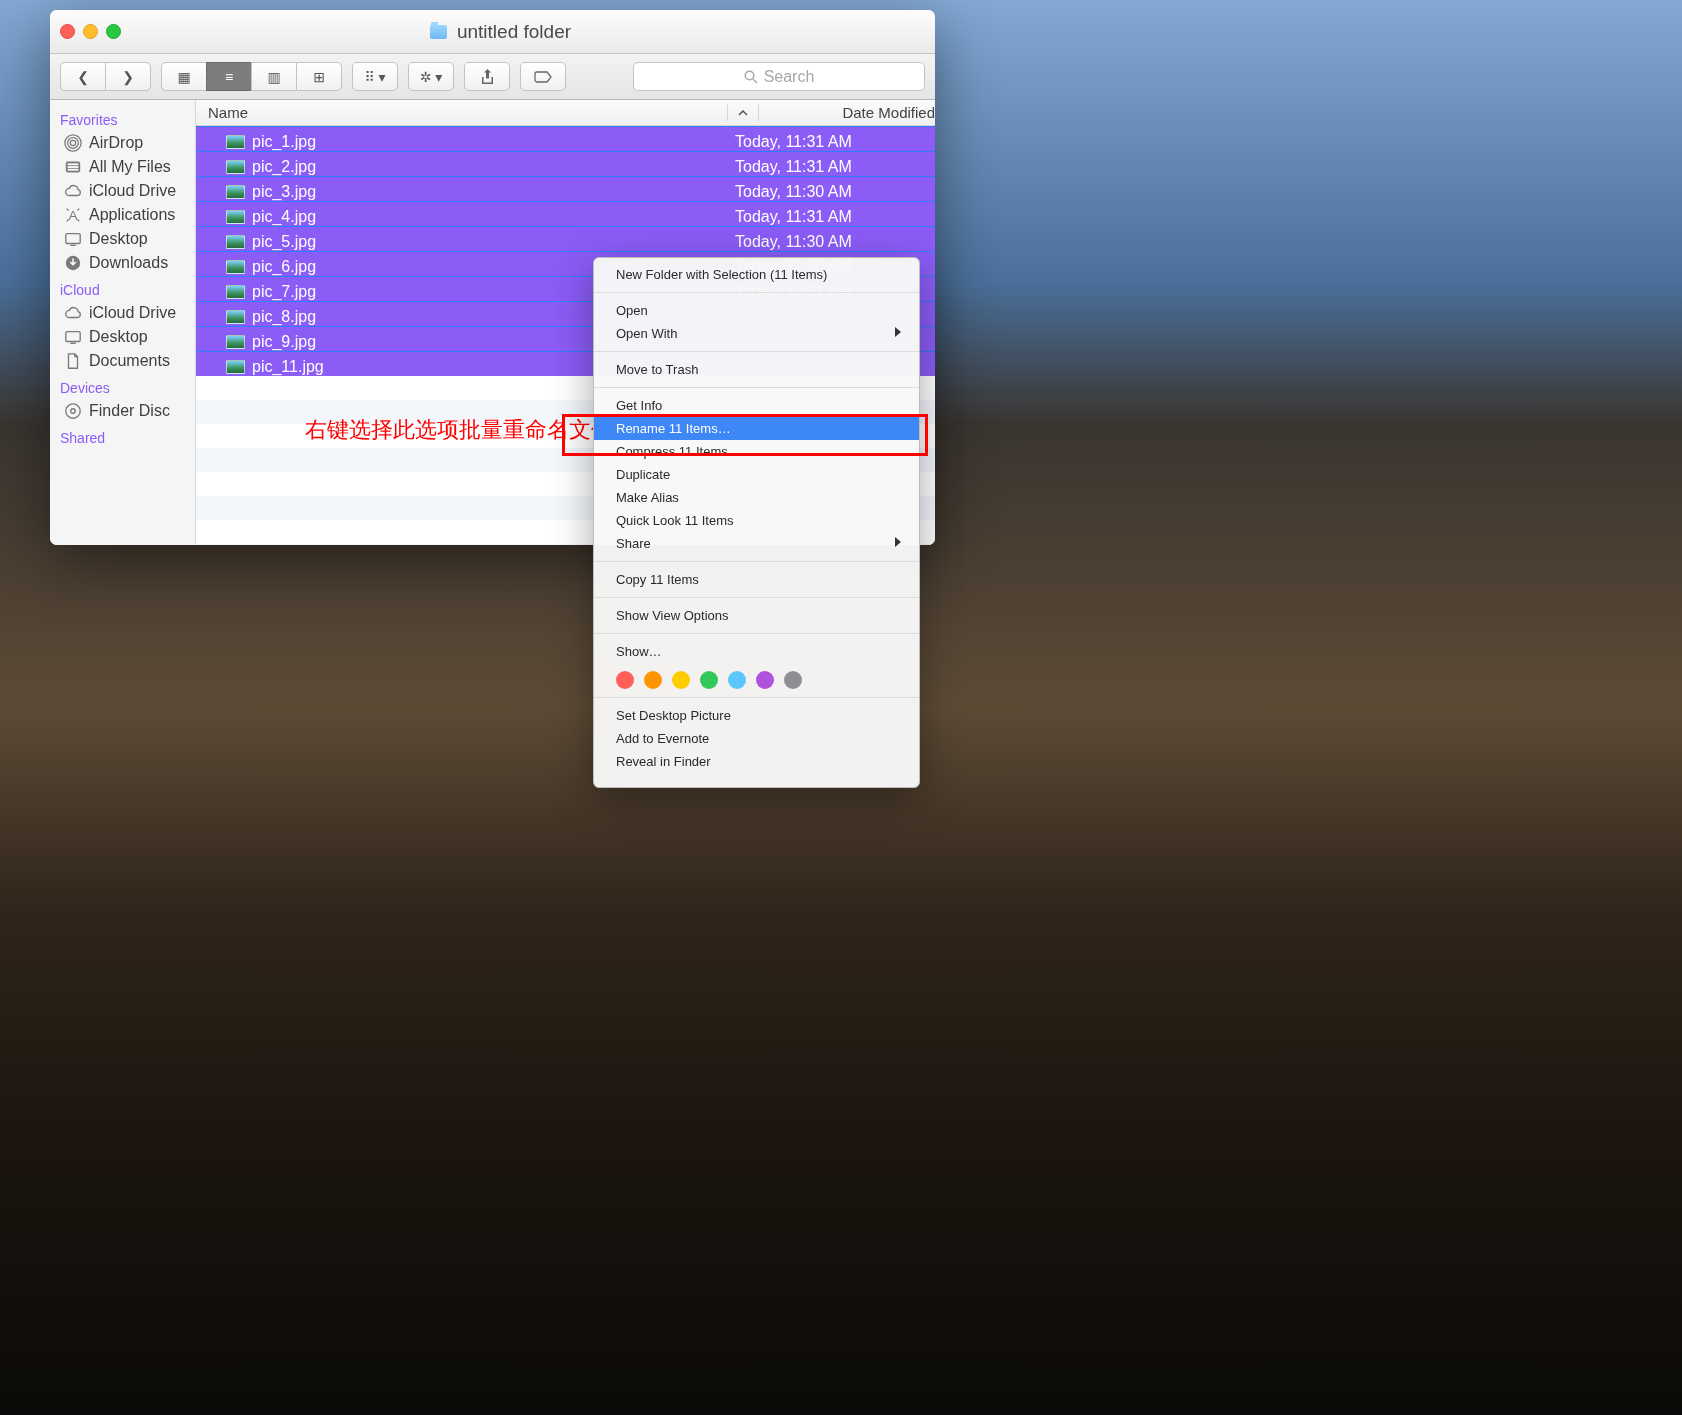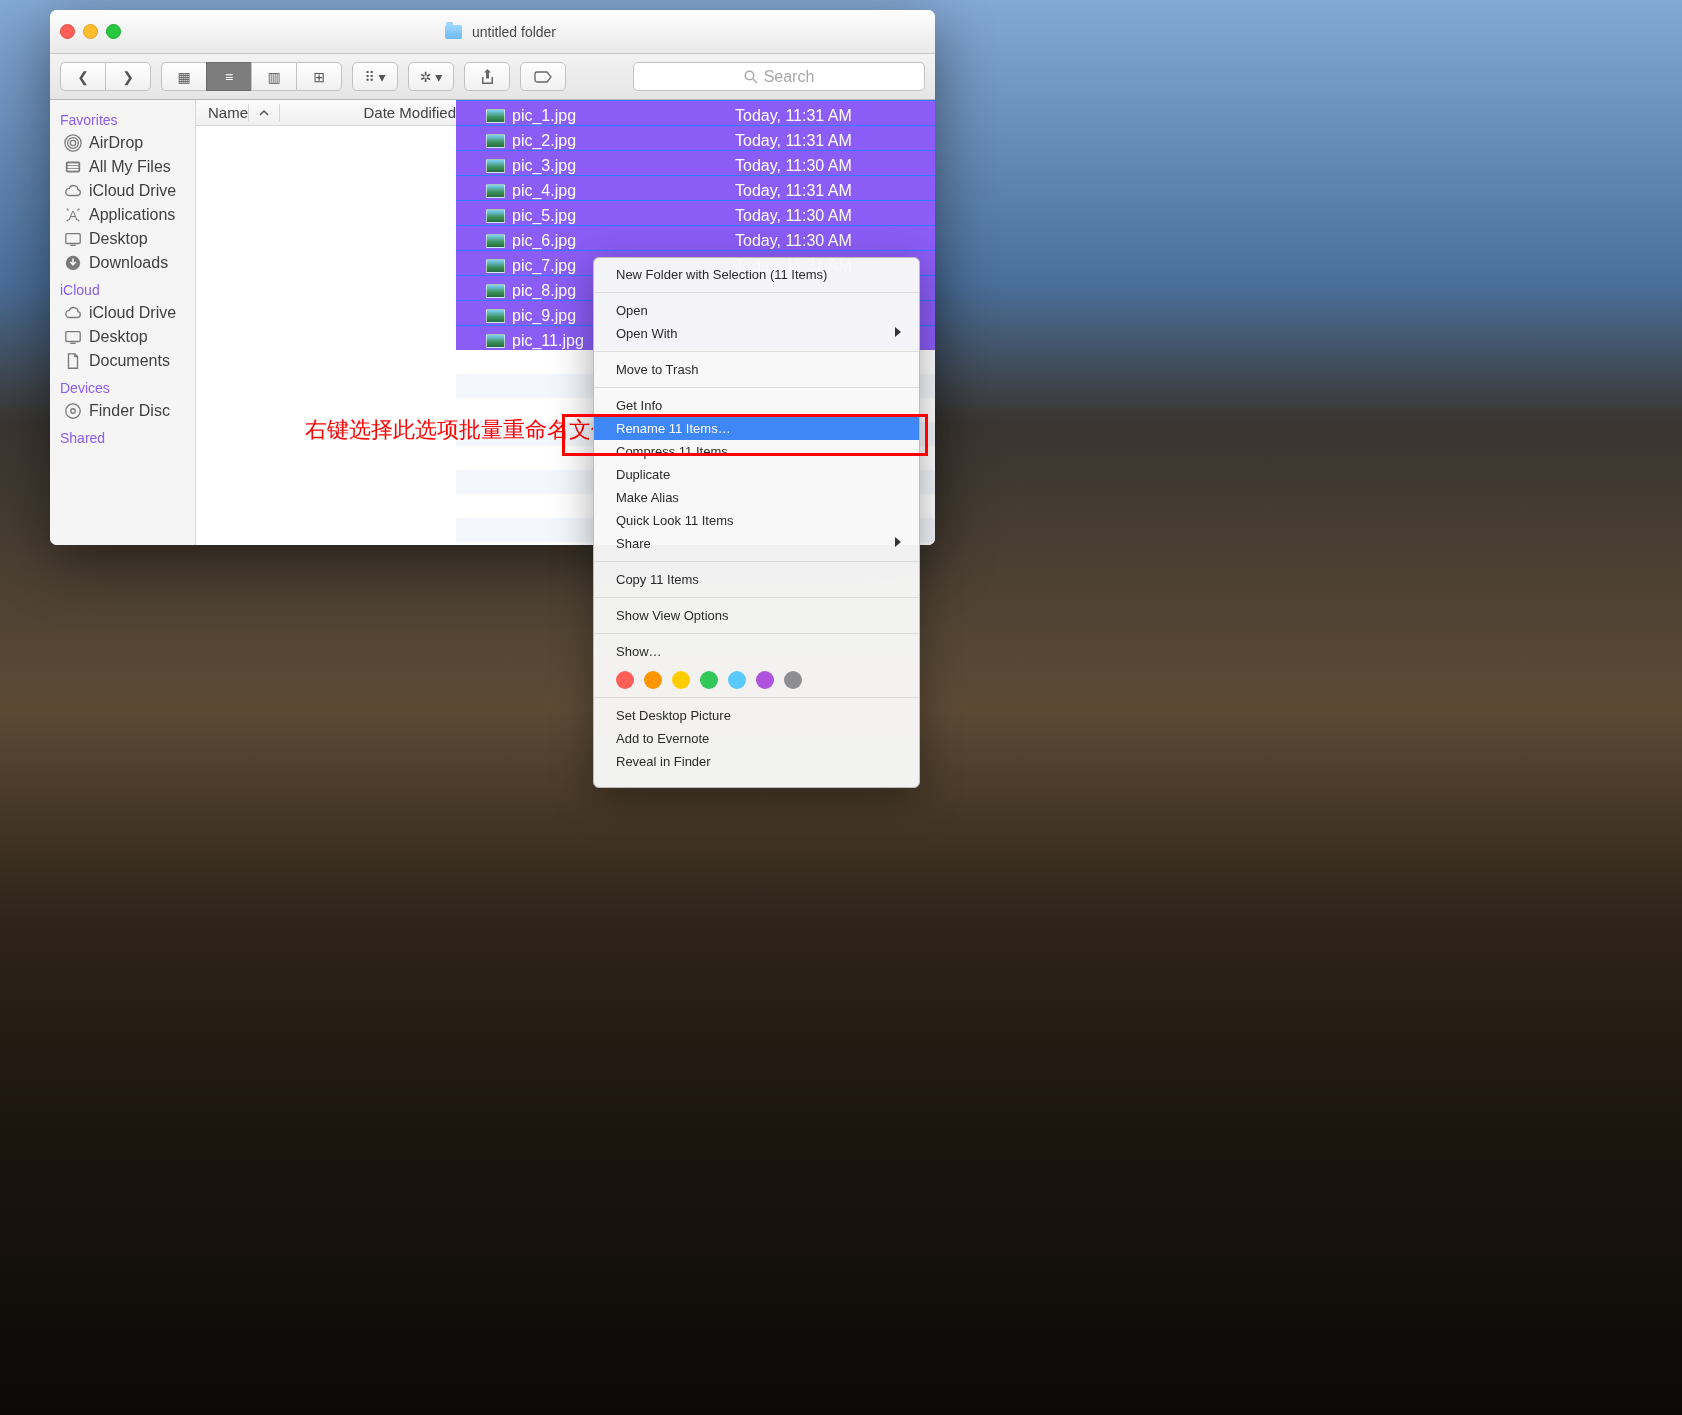--- a/index.html
+++ b/index.html
@@ -24,21 +24,21 @@
   height:43px;display:flex;align-items:center;
   background:linear-gradient(#fdfdfd,#eaeaea);
   border-bottom:1px solid #c6c6c6;
   position:relative;
 }
 .traffic{display:flex;gap:8px;margin-left:10px;position:absolute;left:0;}
 .dot{width:13px;height:13px;border-radius:50%;}
 .dot.red{background:#ff5f57;border:1px solid #e04b43;}
 .dot.yellow{background:#ffbd2e;border:1px solid #e0a123;}
 .dot.green{background:#28c940;border:1px solid #1ea932;}
-.title-center{position:absolute;left:16px;right:0;display:flex;align-items:center;justify-content:center;gap:10px;font-size:14px;color:#4a4a4a;}
+.title-center{position:absolute;left:16px;right:0;display:flex;align-items:center;justify-content:center;gap:10px;font-size:19px;color:#4a4a4a;}
 .folder-ico{width:17px;height:14px;background:linear-gradient(#9dd6ff,#6db9f4);border-radius:2px;position:relative;}
 .folder-ico:before{content:"";position:absolute;top:-3px;left:1px;width:7px;height:4px;background:#9dd6ff;border-radius:1px 1px 0 0;}
 .toolbar{
   height:45px;display:flex;align-items:center;padding:0 10px;
   background:linear-gradient(#f3f3f3,#e5e5e5);
   border-bottom:1px solid #b6b6b6;
   gap:10px;
 }
 .btn,.btn-group>span{
   display:inline-flex;align-items:center;justify-content:center;
@@ -57,21 +57,21 @@
   display:flex;align-items:center;justify-content:center;gap:6px;
   background:#fff;border:1px solid #c2c2c2;border-radius:5px;
   color:#a7a7a7;font-size:16px;
 }
 
 .body{display:flex;height:calc(100% - 88px);}
 .sidebar{width:145px;background:#f5f5f5;border-right:1px solid #d9d9d9;padding:5px 0;font-size:16px;overflow:hidden;}
 .sb-hdr{color:#8b5cf6;font-size:14px;margin:7px 0 3px 10px;}
 .sb-item{display:flex;align-items:center;gap:7px;padding:3px 12px 3px 14px;color:#404040;}
 .sb-item svg,.sb-item .ic{width:18px;height:18px;flex:0 0 18px;}
-.main{flex:1;display:flex;flex-direction:row;background:#fff;}
+.main{flex:1;display:flex;flex-direction:column;background:#fff;}
 .cols{
   height:25px;display:flex;align-items:center;
   background:linear-gradient(#fbfbfb,#f0f0f0);
   border-bottom:1px solid #d6d6d6;
   font-size:15px;color:#424242;
 }
 .col-name{flex:1;padding-left:12px;}
 .col-sort{width:30px;text-align:center;border-left:1px solid #d6d6d6;}
 .col-date{width:170px;padding-left:6px;border-left:1px solid #d6d6d6;text-align:right;}
 .rows{flex:1;overflow:hidden;}

